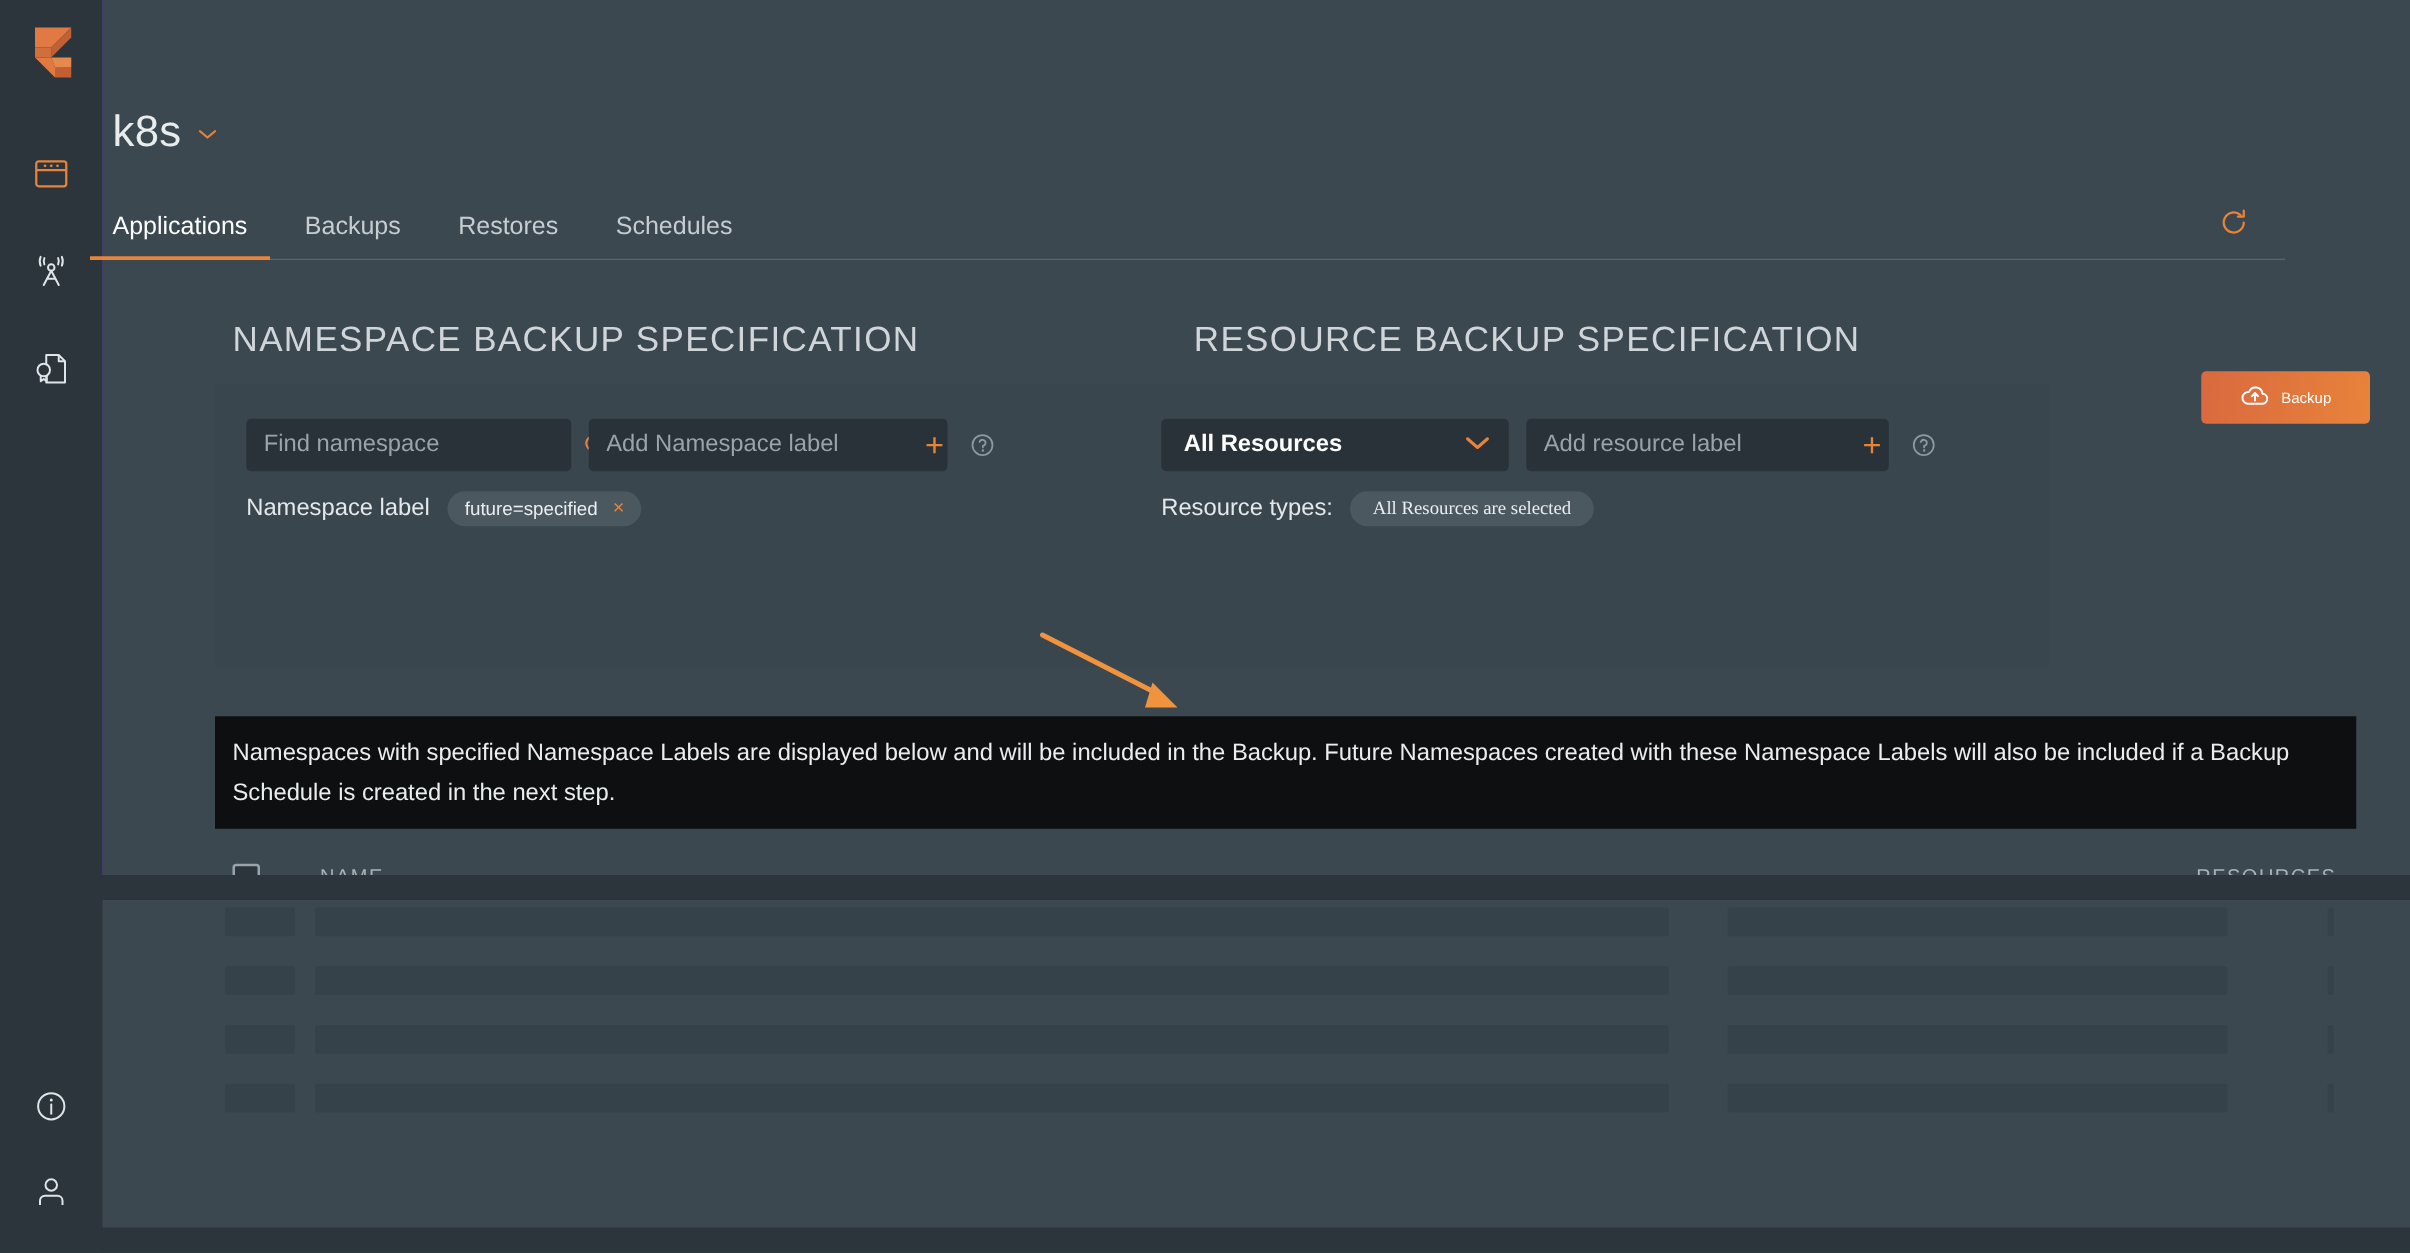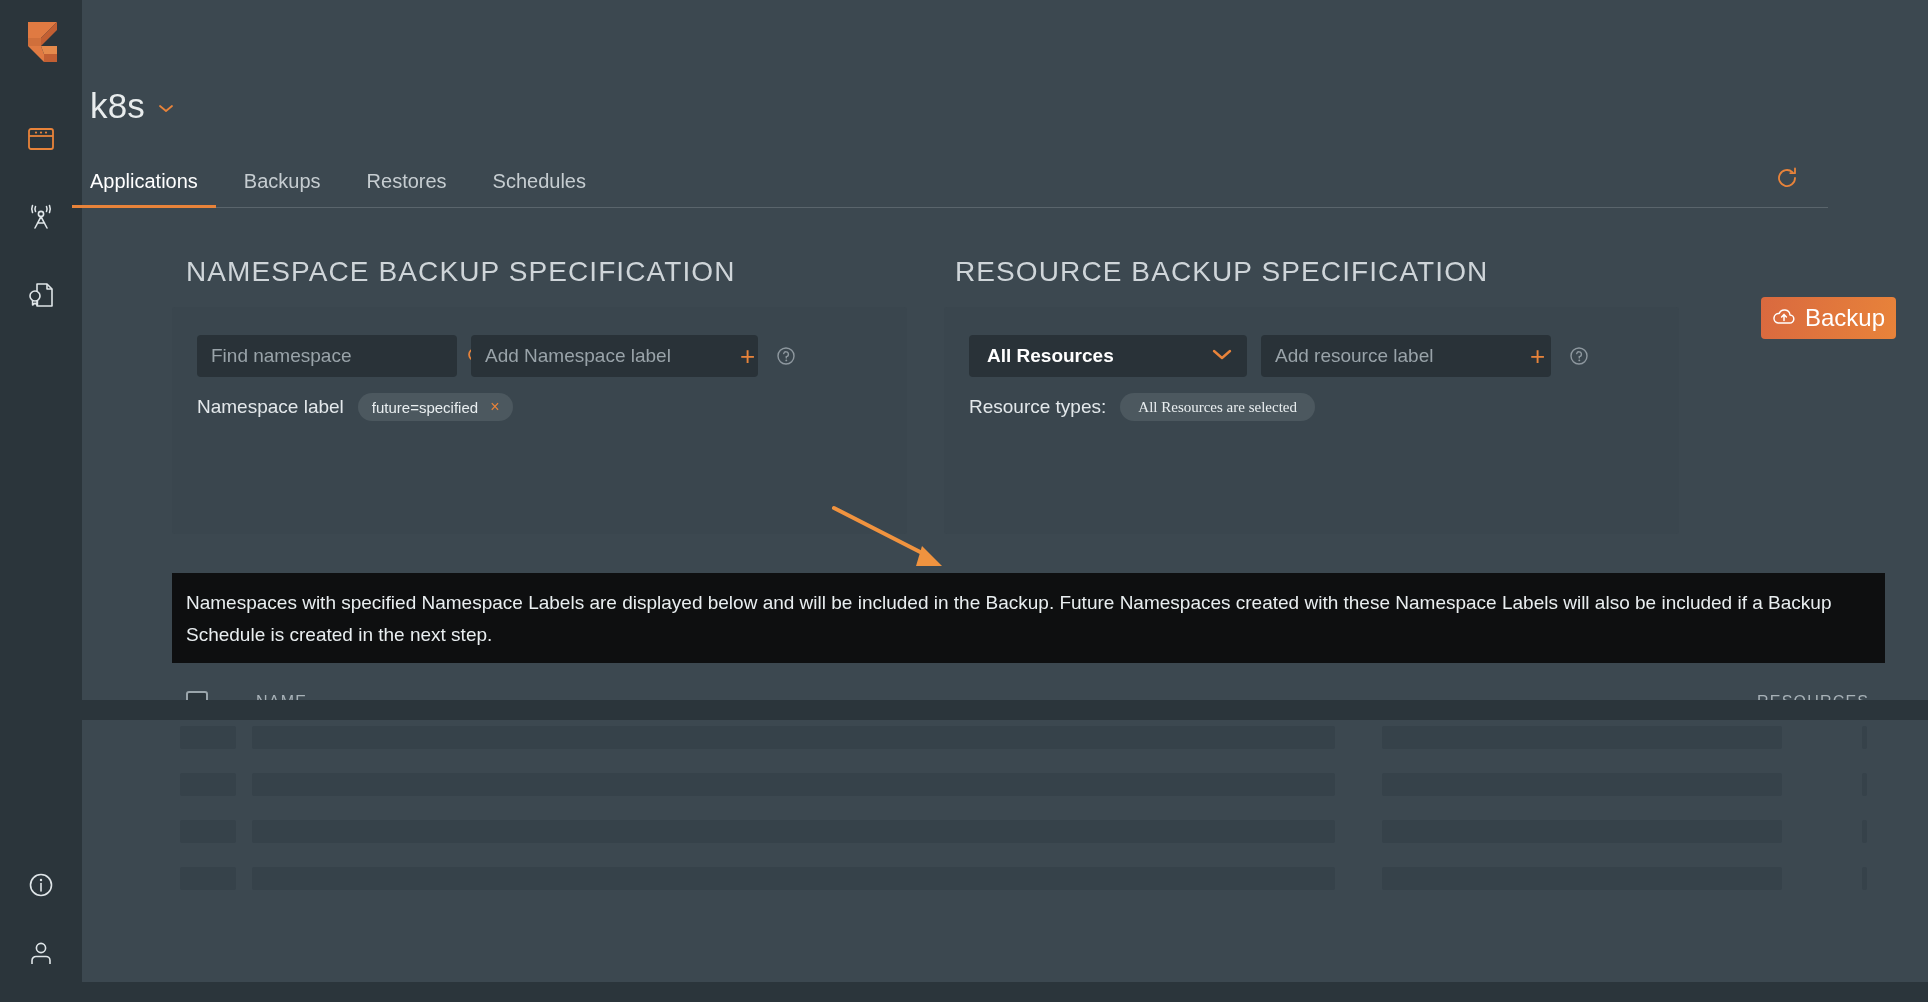--- a/index.html
+++ b/index.html
@@ -54,21 +54,21 @@
   
   .section-title {
     position: absolute; font-size: 28px; letter-spacing: 1.1px; color: #cfd5d9; font-weight: 400;
   }
   #ns-section-title { left: 186px; top: 256px; }
   #res-section-title { left: 955px; top: 256px; }
 
   
   .spec-panel { position: absolute; background: #3c4850; border-radius: 3px; }
   #ns-panel  { left: 172px; top: 307px; width: 735px; height: 227px; background: #3a464e; }
-  #res-panel { left: 944px; top: 307px; width: 735px; height: 227px; background: #3a464e; }
+  #res-panel { left: 904px; top: 307px; width: 735px; height: 227px; background: #3a464e; }
   .panel-row { position: absolute; left: 25px; top: 28px; display: flex; align-items: center; gap: 14px; }
 
   .field {
     height: 42px; background: #293238; border-radius: 4px;
     display: flex; align-items: center; padding: 0 14px; position: relative;
   }
   .field input {
     flex: 1; background: transparent; border: 0; outline: none;
     color: #e6ebee; font-size: 19px; font-family: "Liberation Sans", sans-serif;
   }
@@ -97,21 +97,21 @@
     font-size: 15px; color: #e9eef0;
   }
   .chip .chip-x { color: #e8833a; font-size: 16px; cursor: pointer; line-height: 1; }
   .chip.plain { padding: 0 18px; font-family: Liberation Serif, serif; }
 
   
   #backup-btn {
     position: absolute; left: 1761px; top: 297px; width: 135px; height: 42px;
     background: linear-gradient(100deg, #d9693f 0%, #e8833a 100%);
     border-radius: 4px; display: flex; align-items: center; justify-content: center; gap: 9px;
-    color: #ffffff; font-size: 24px; cursor: pointer; border: 0;
+    color: #ffffff; font-size: 12px; cursor: pointer; border: 0;
     font-family: "Liberation Sans", sans-serif;
   }
 
   
   #arrow { position: absolute; left: 810px; top: 490px; pointer-events: none; }
 
   
   #info-banner {
     position: absolute; left: 172px; top: 573px; width: 1713px; height: 90px;
     background: #0e0f10; color: #e9eef0; font-size: 19px; line-height: 32px;

